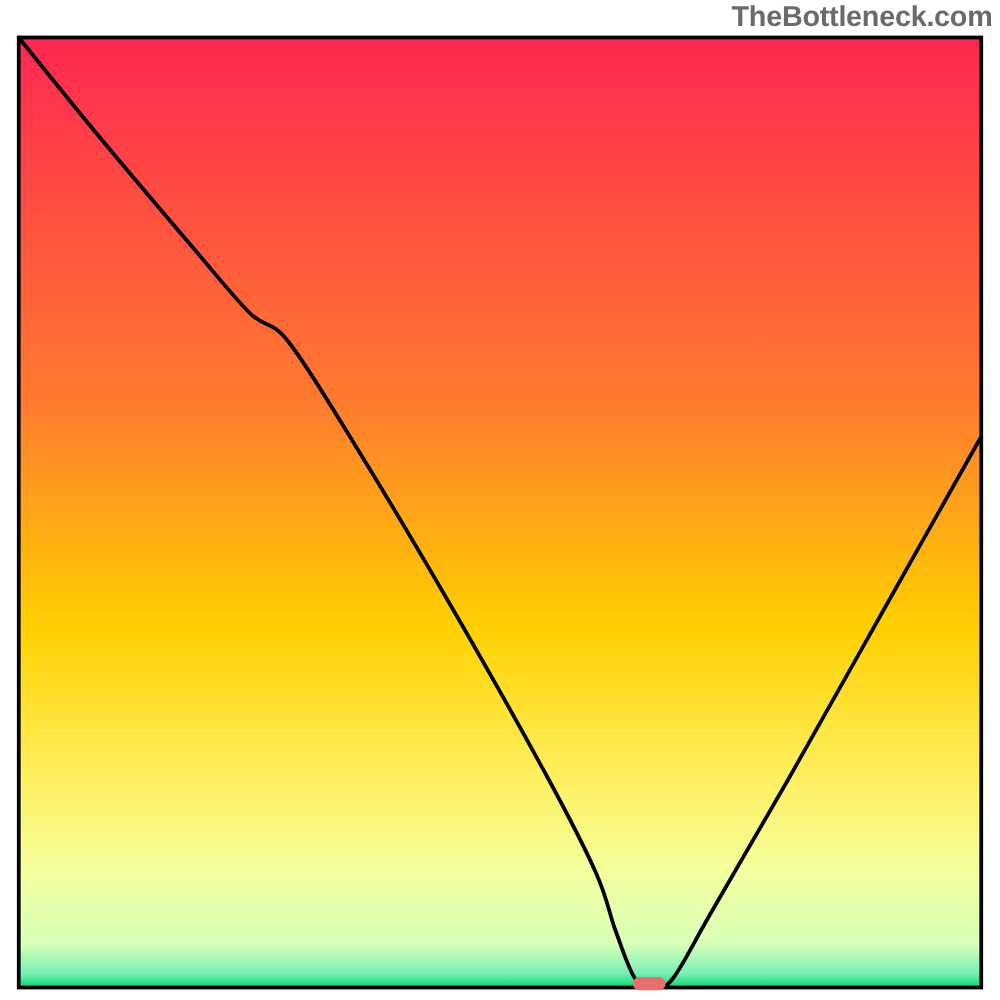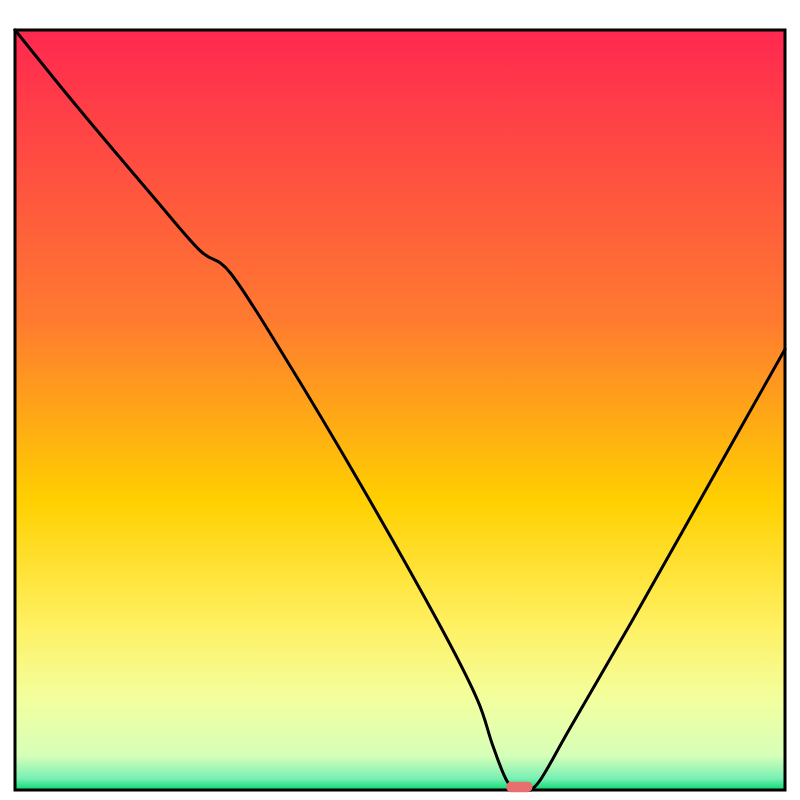--- a/index.html
+++ b/index.html
@@ -26,20 +26,21 @@
     z-index: 10;
   }
   svg {
     display: block;
   }
 </style>
 </head>
 <body>
 
 <div class="chart-container">
+  <div class="watermark">TheBottleneck.com</div>
   <svg id="chart-svg" width="800" height="800" viewBox="0 0 800 800">
     <defs>
       <linearGradient id="bg-grad" x1="0" y1="0" x2="0" y2="1">
           <stop offset="0%" stop-color="#ff2850"></stop>
           <stop offset="38%" stop-color="#ff7a30"></stop>
           <stop offset="62%" stop-color="#ffd000"></stop>
           <stop offset="78%" stop-color="#fff060"></stop>
           <stop offset="88%" stop-color="#f3ff9e"></stop>
           <stop offset="95.5%" stop-color="#d6ffb8"></stop>
           <stop offset="98.5%" stop-color="#78f0b4"></stop>

